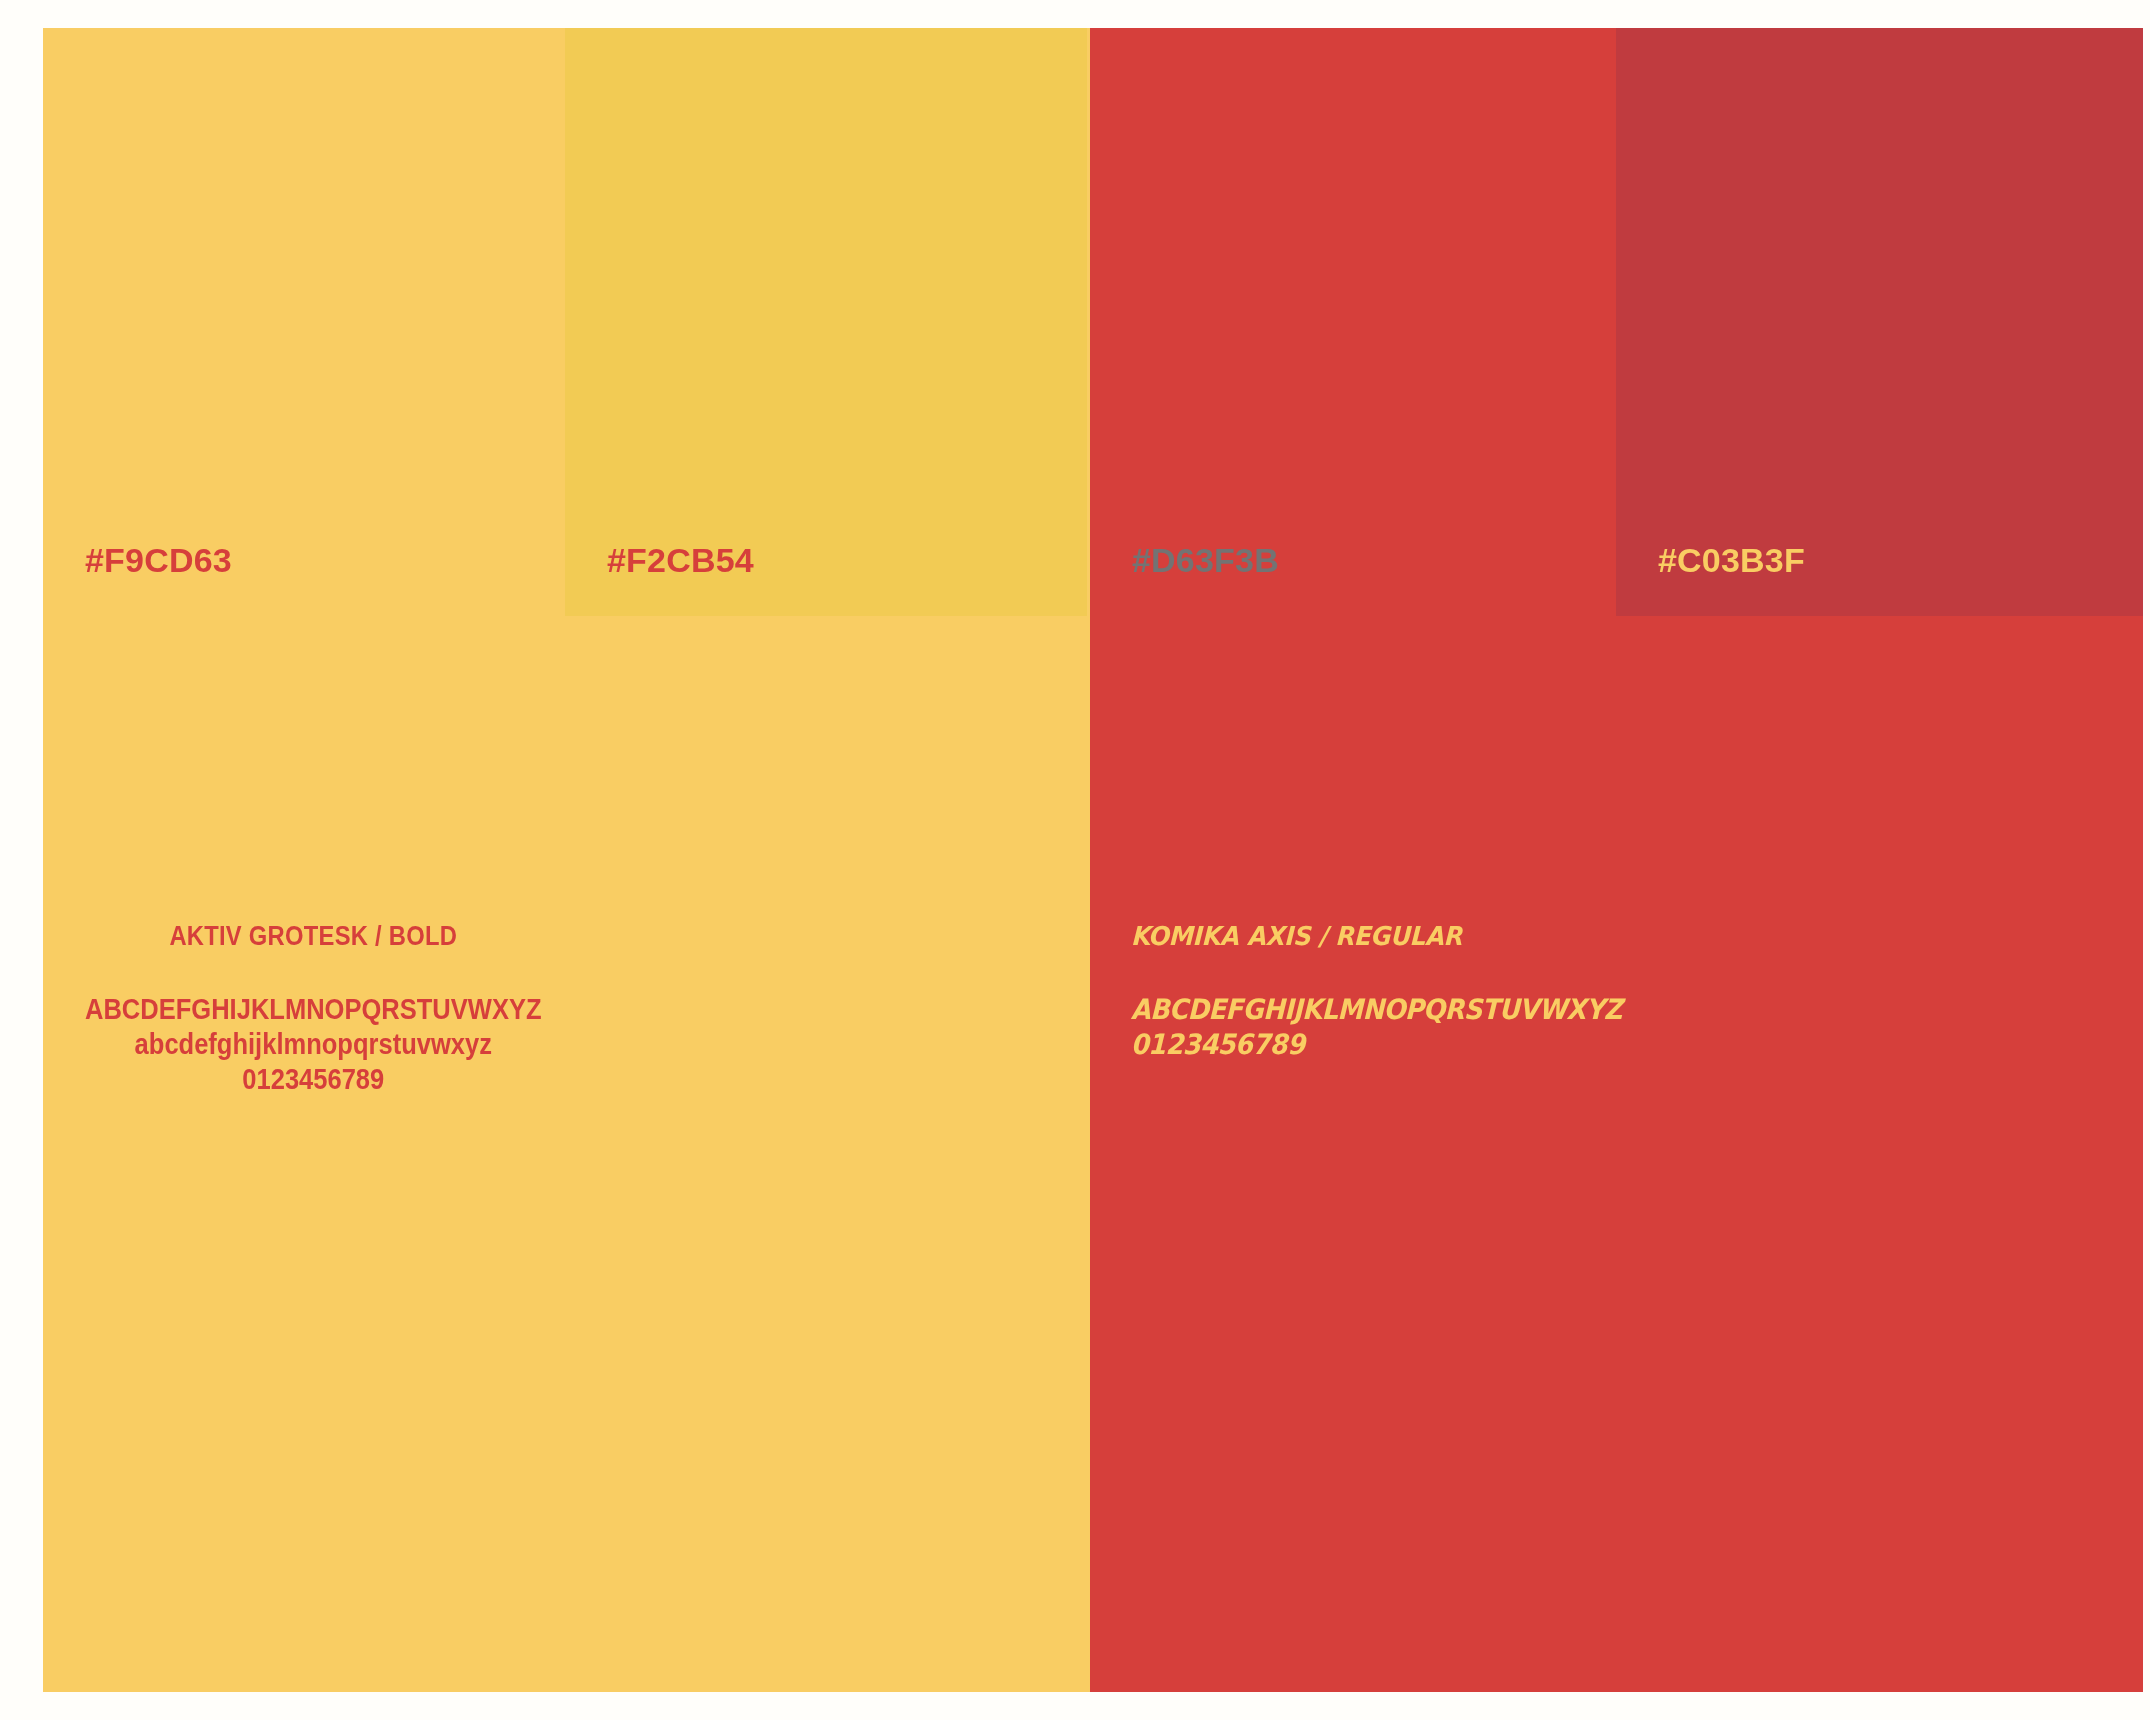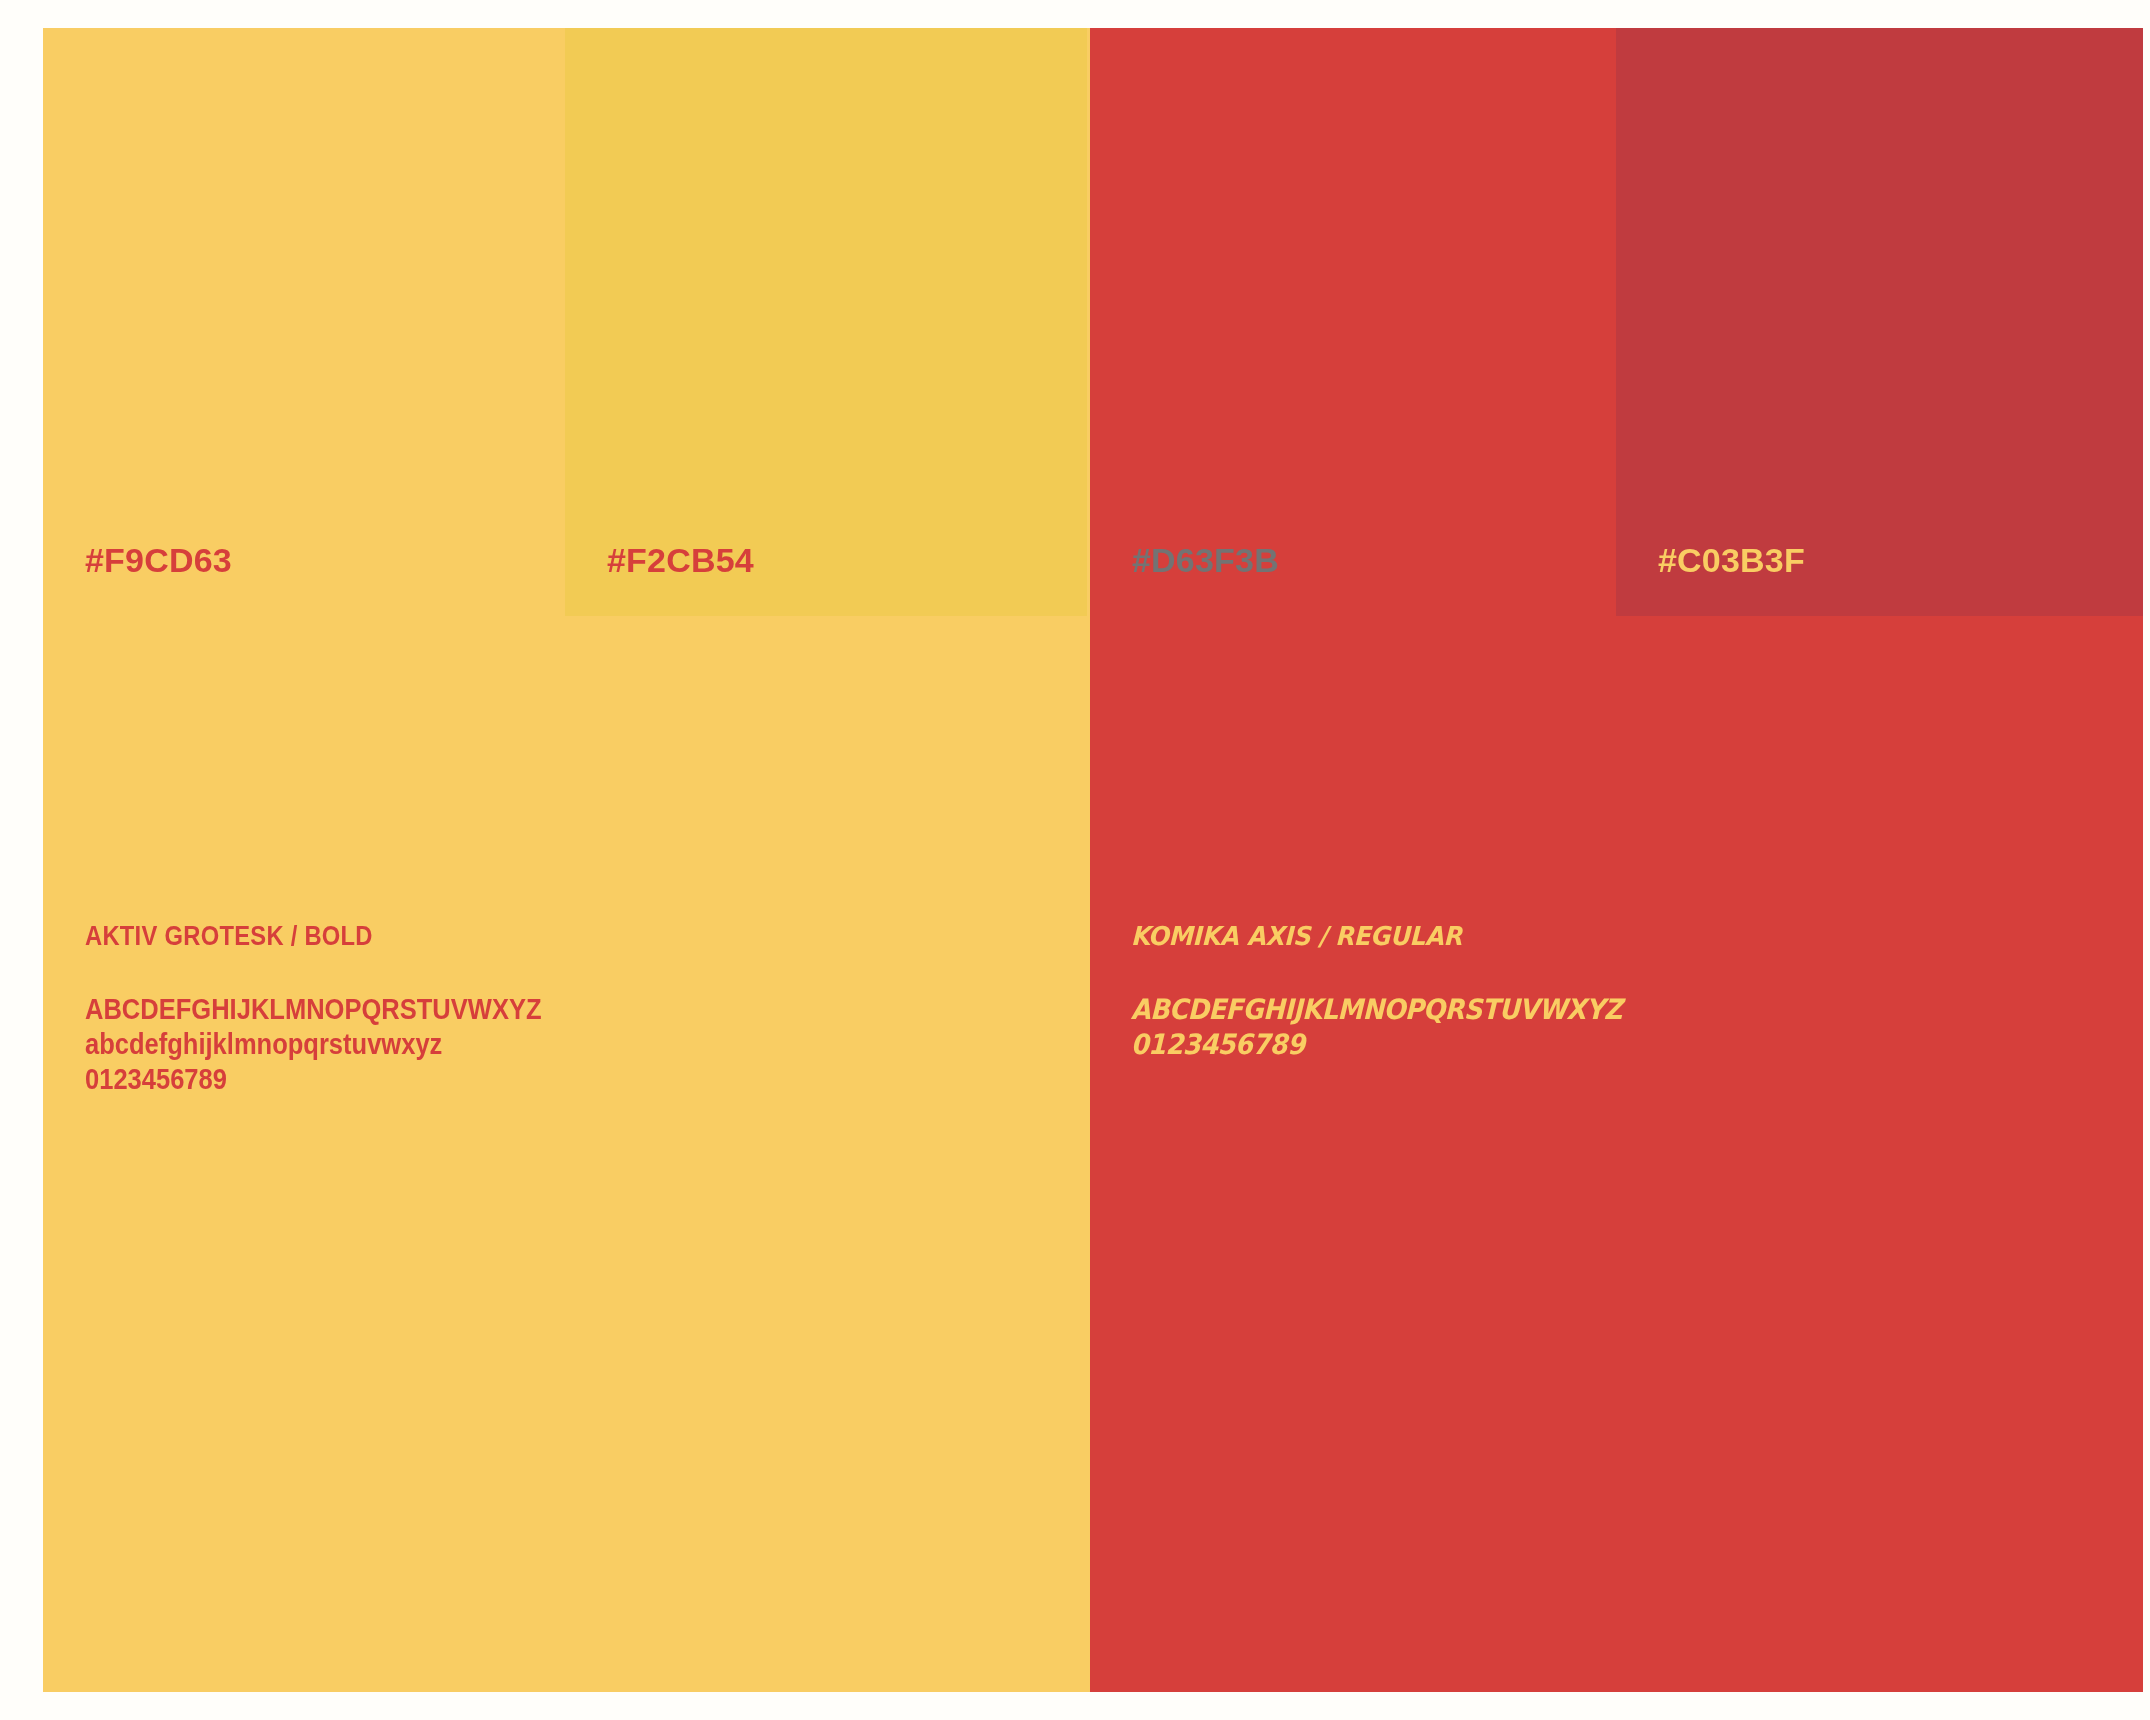--- a/index.html
+++ b/index.html
@@ -78,21 +78,21 @@
   .hex-2 { left: 564px; }      
   .hex-3 { left: 1089px; }      
   .hex-4 { left: 1615px; text-align: right; }      
 
   
   .type-block {
     position: absolute;
     top: 893px;                
     white-space: nowrap;
   }
-  .type-block-aktiv  { left: 42px; }    
+  .type-block-aktiv  { left: 42px; text-align: center; }    
   .type-block-komika { left: 1090px; }  
 
   .type-title {
     font-size: 27px;
     font-weight: bold;
     line-height: 31px;
     letter-spacing: 0.3px;
     margin: 0 0 40px 0;
   }
 

